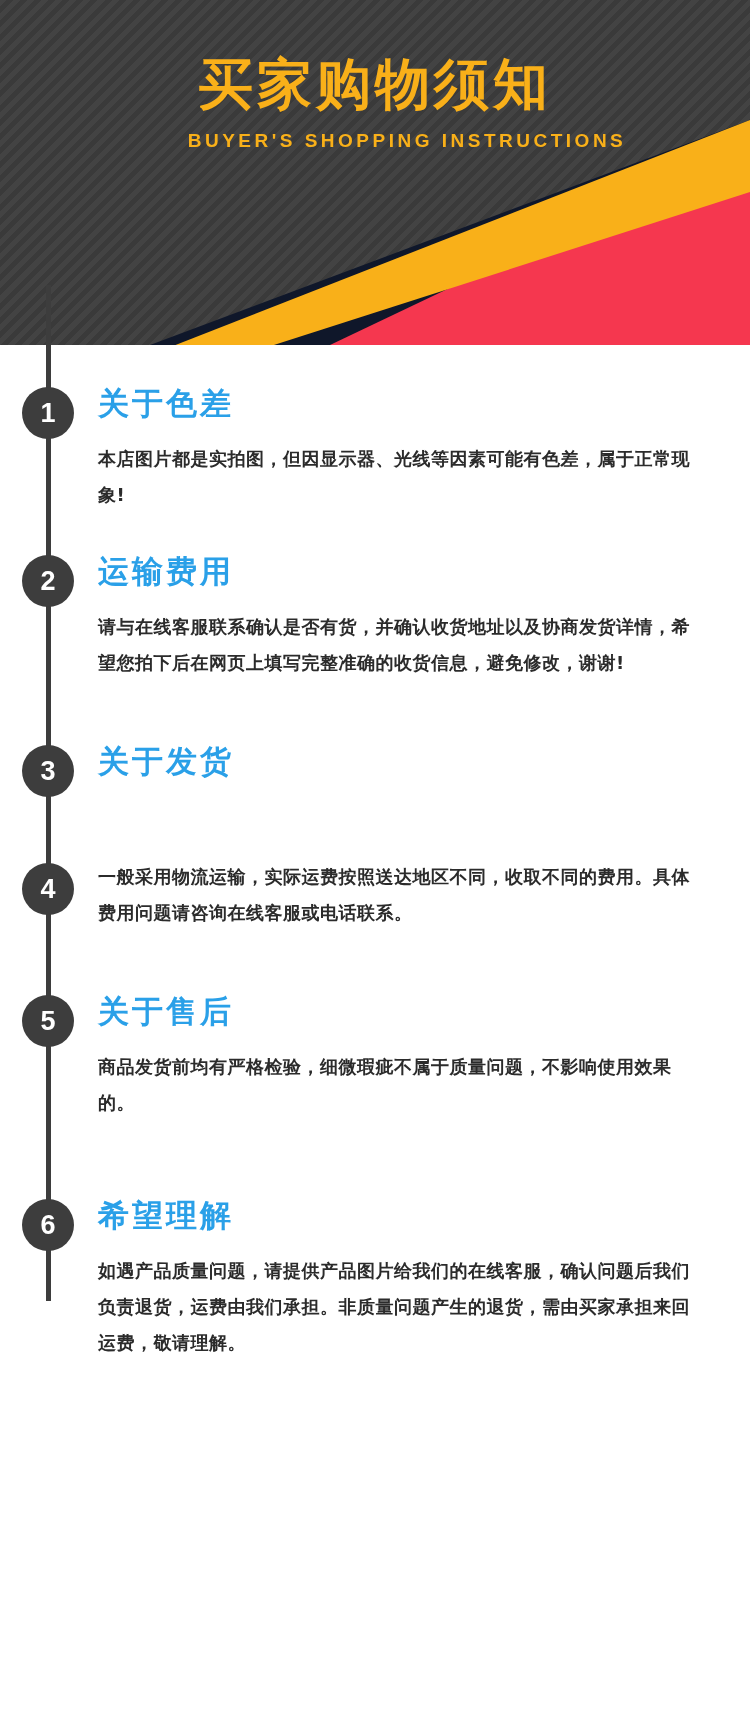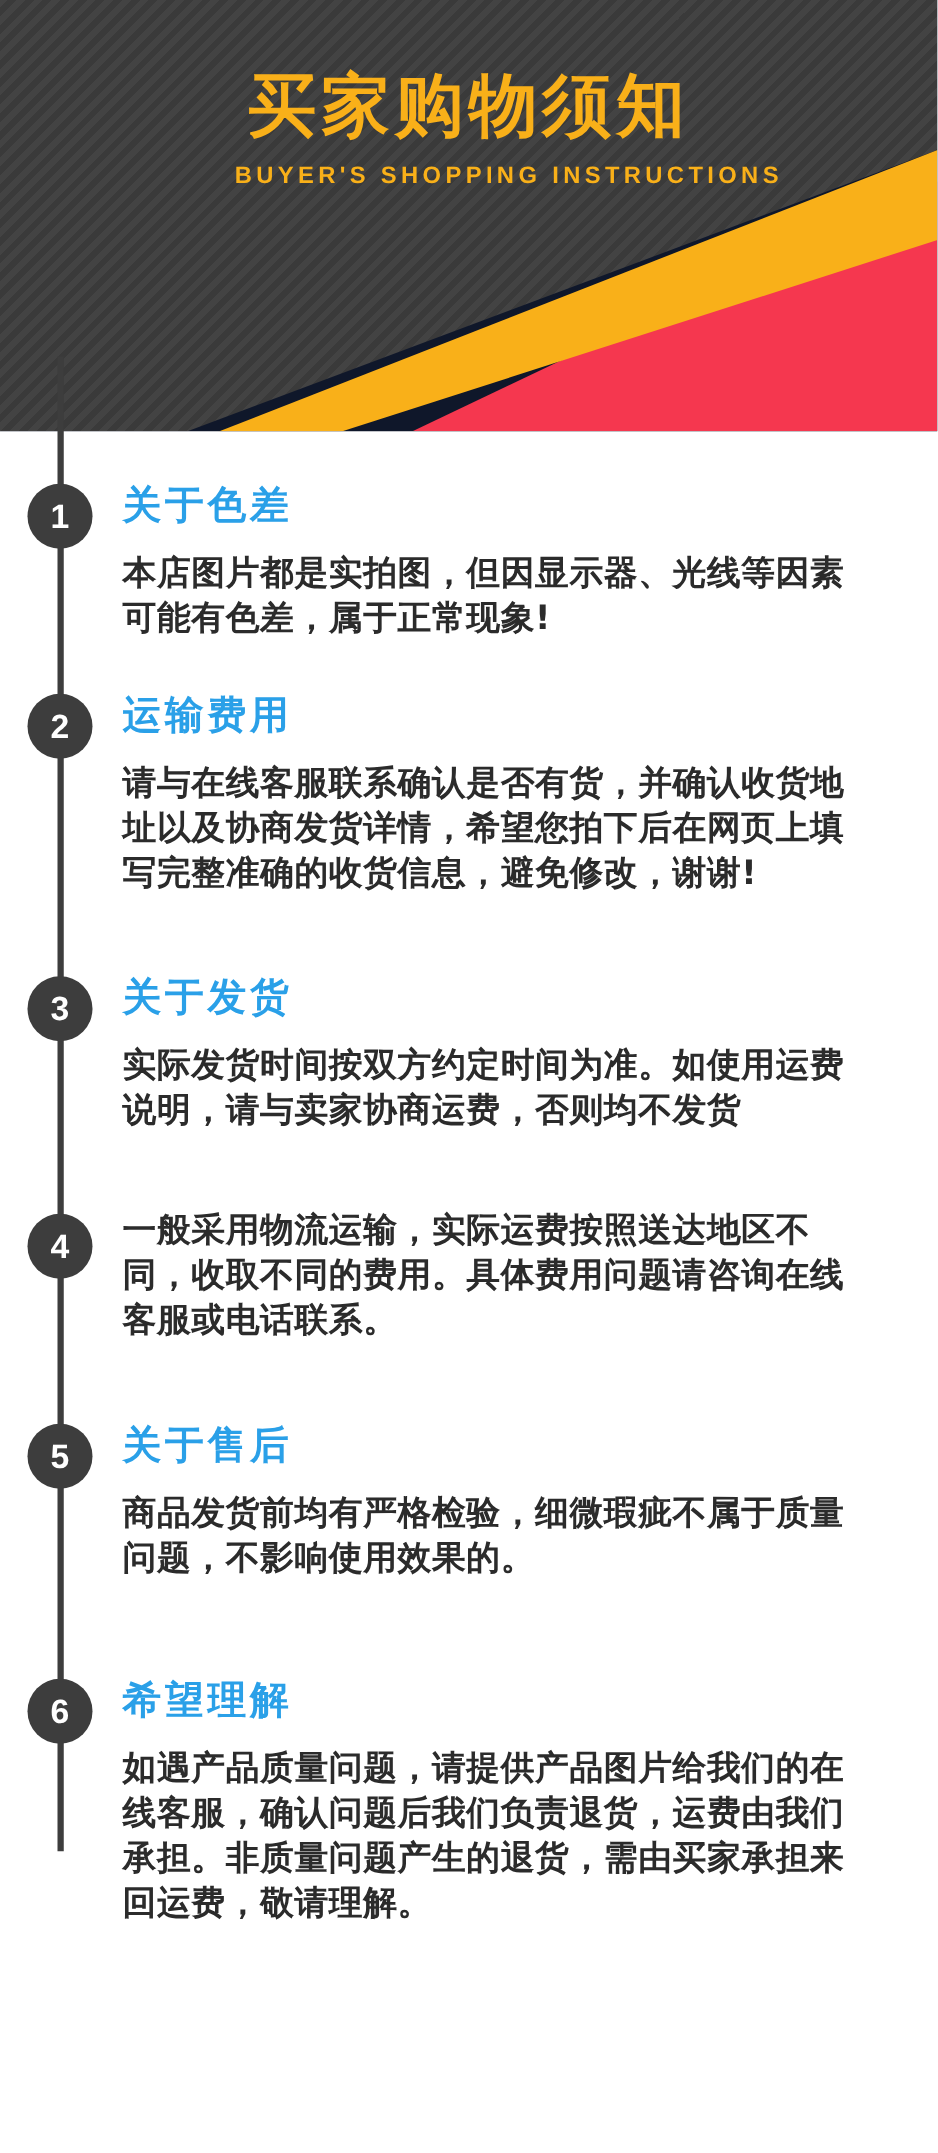--- a/index.html
+++ b/index.html
@@ -120,21 +120,21 @@
   .head {
     color: #2aa0e8;
     font-size: 31px;
     font-weight: bold;
     letter-spacing: 3px;
     margin-bottom: 16px;
     font-family: "DejaVu Sans", "Liberation Sans", sans-serif;
   }
   .text {
     color: #2b2b2b;
-    font-size: 27px;
+    font-size: 18px;
     line-height: 36px;
     font-weight: bold;
     font-family: "DejaVu Sans", "Liberation Sans", sans-serif;
     letter-spacing: 0.5px;
   }
   .gap-lg { margin-bottom: 60px; }
   .gap-xl { margin-bottom: 74px; }
   .timeline-top { padding-top: 38px; }
 </style>
 </head>
@@ -164,21 +164,20 @@
     <div class="body">
       <div class="head">运输费用</div>
       <div class="text">请与在线客服联系确认是否有货，并确认收货地址以及协商发货详情，希望您拍下后在网页上填写完整准确的收货信息，避免修改，谢谢!</div>
     </div>
   </div>
 
   <div class="item gap-lg">
     <div class="num">3</div>
     <div class="body">
       <div class="head">关于发货</div>
-      <div class="text">实际发货时间按双方约定时间为准。如使用运费说明，请与卖家协商运费，否则均不发货</div>
     </div>
   </div>
 
   <div class="item gap-lg">
     <div class="num">4</div>
     <div class="body">
       <div class="text">一般采用物流运输，实际运费按照送达地区不同，收取不同的费用。具体费用问题请咨询在线客服或电话联系。</div>
     </div>
   </div>
 

